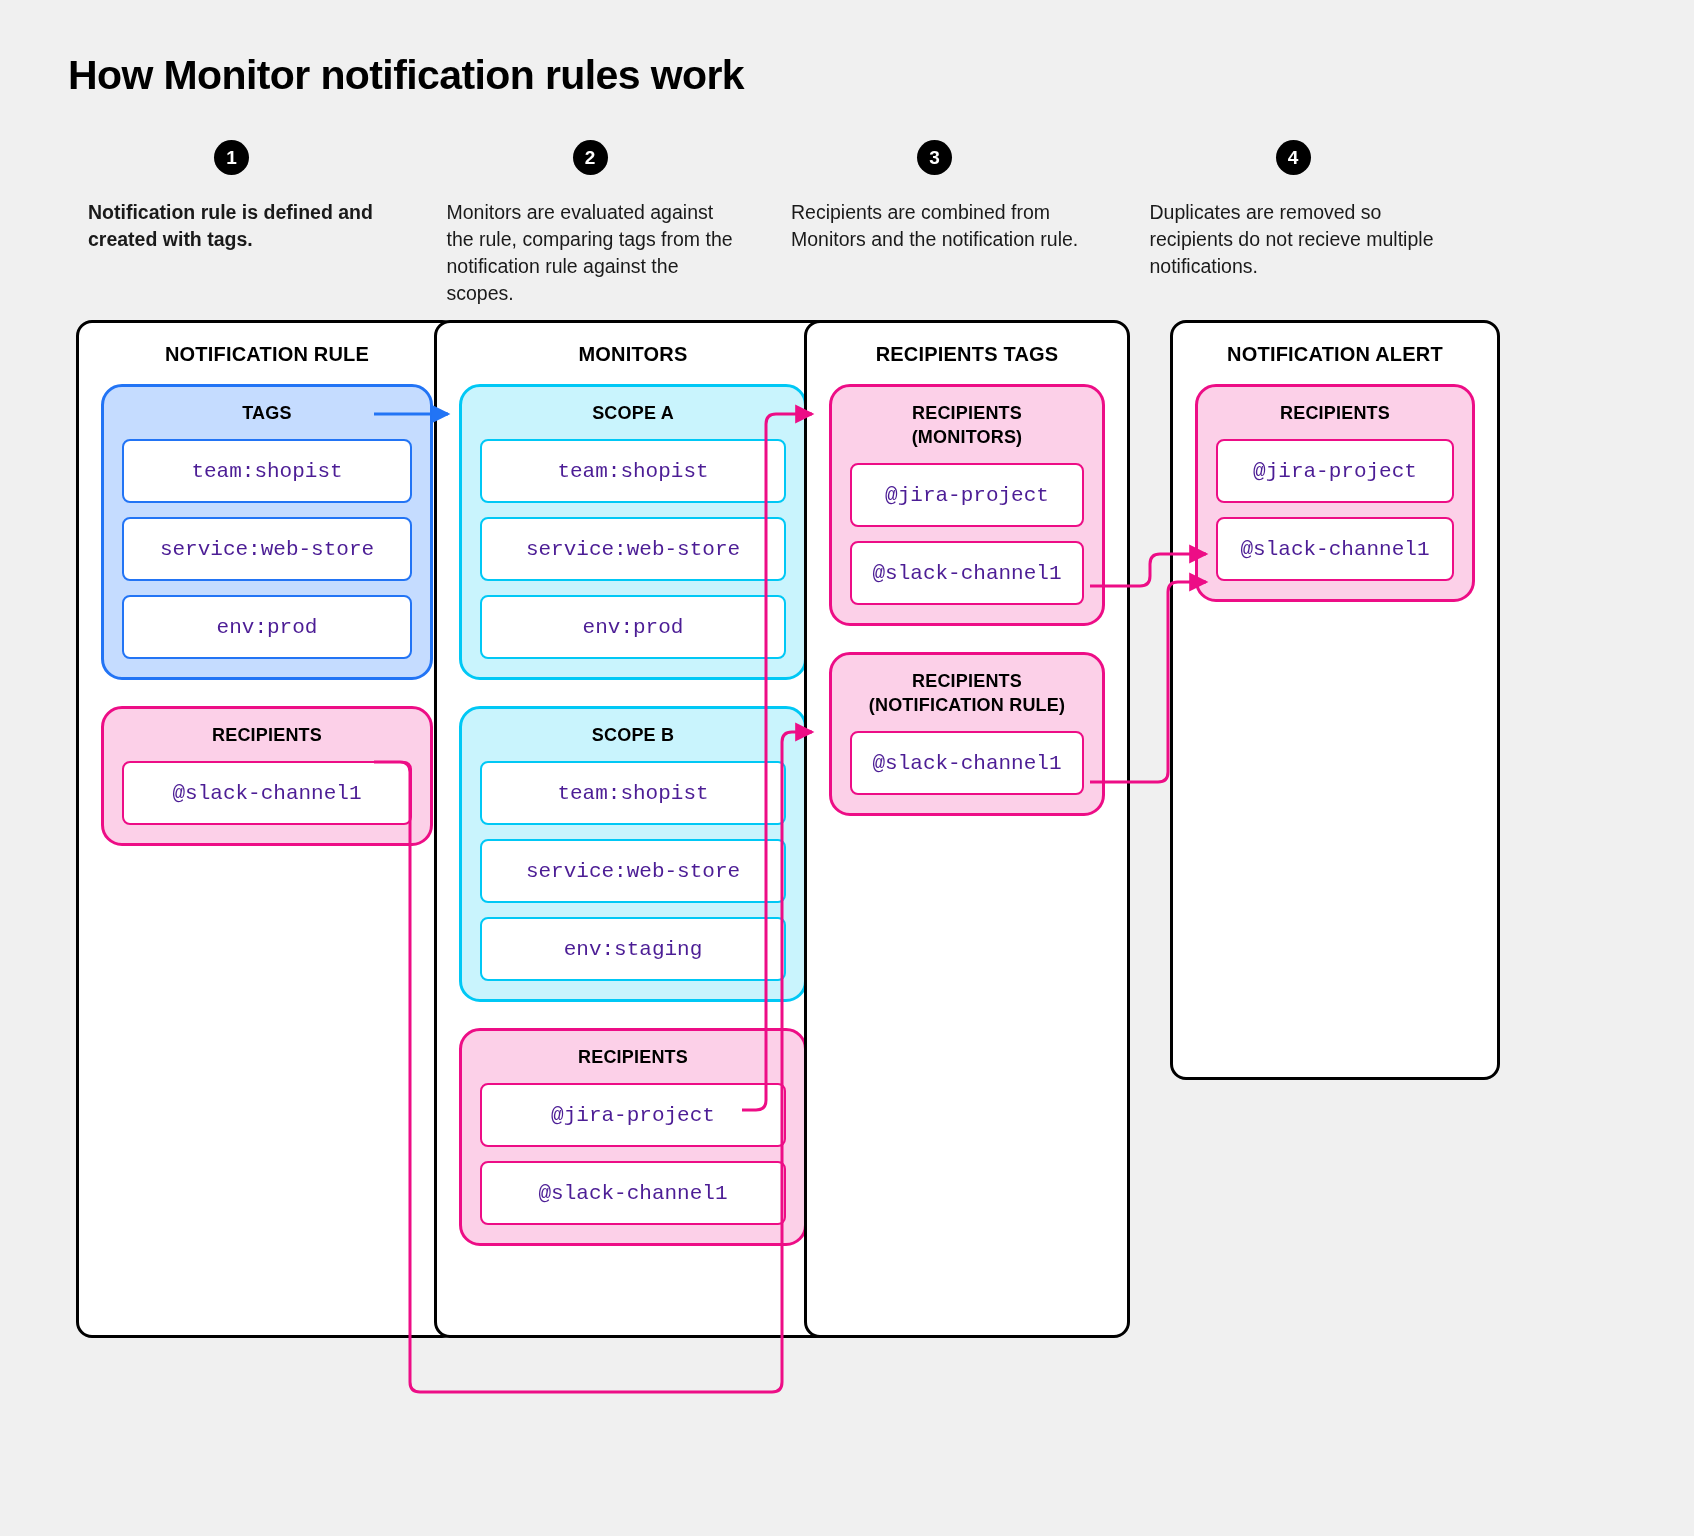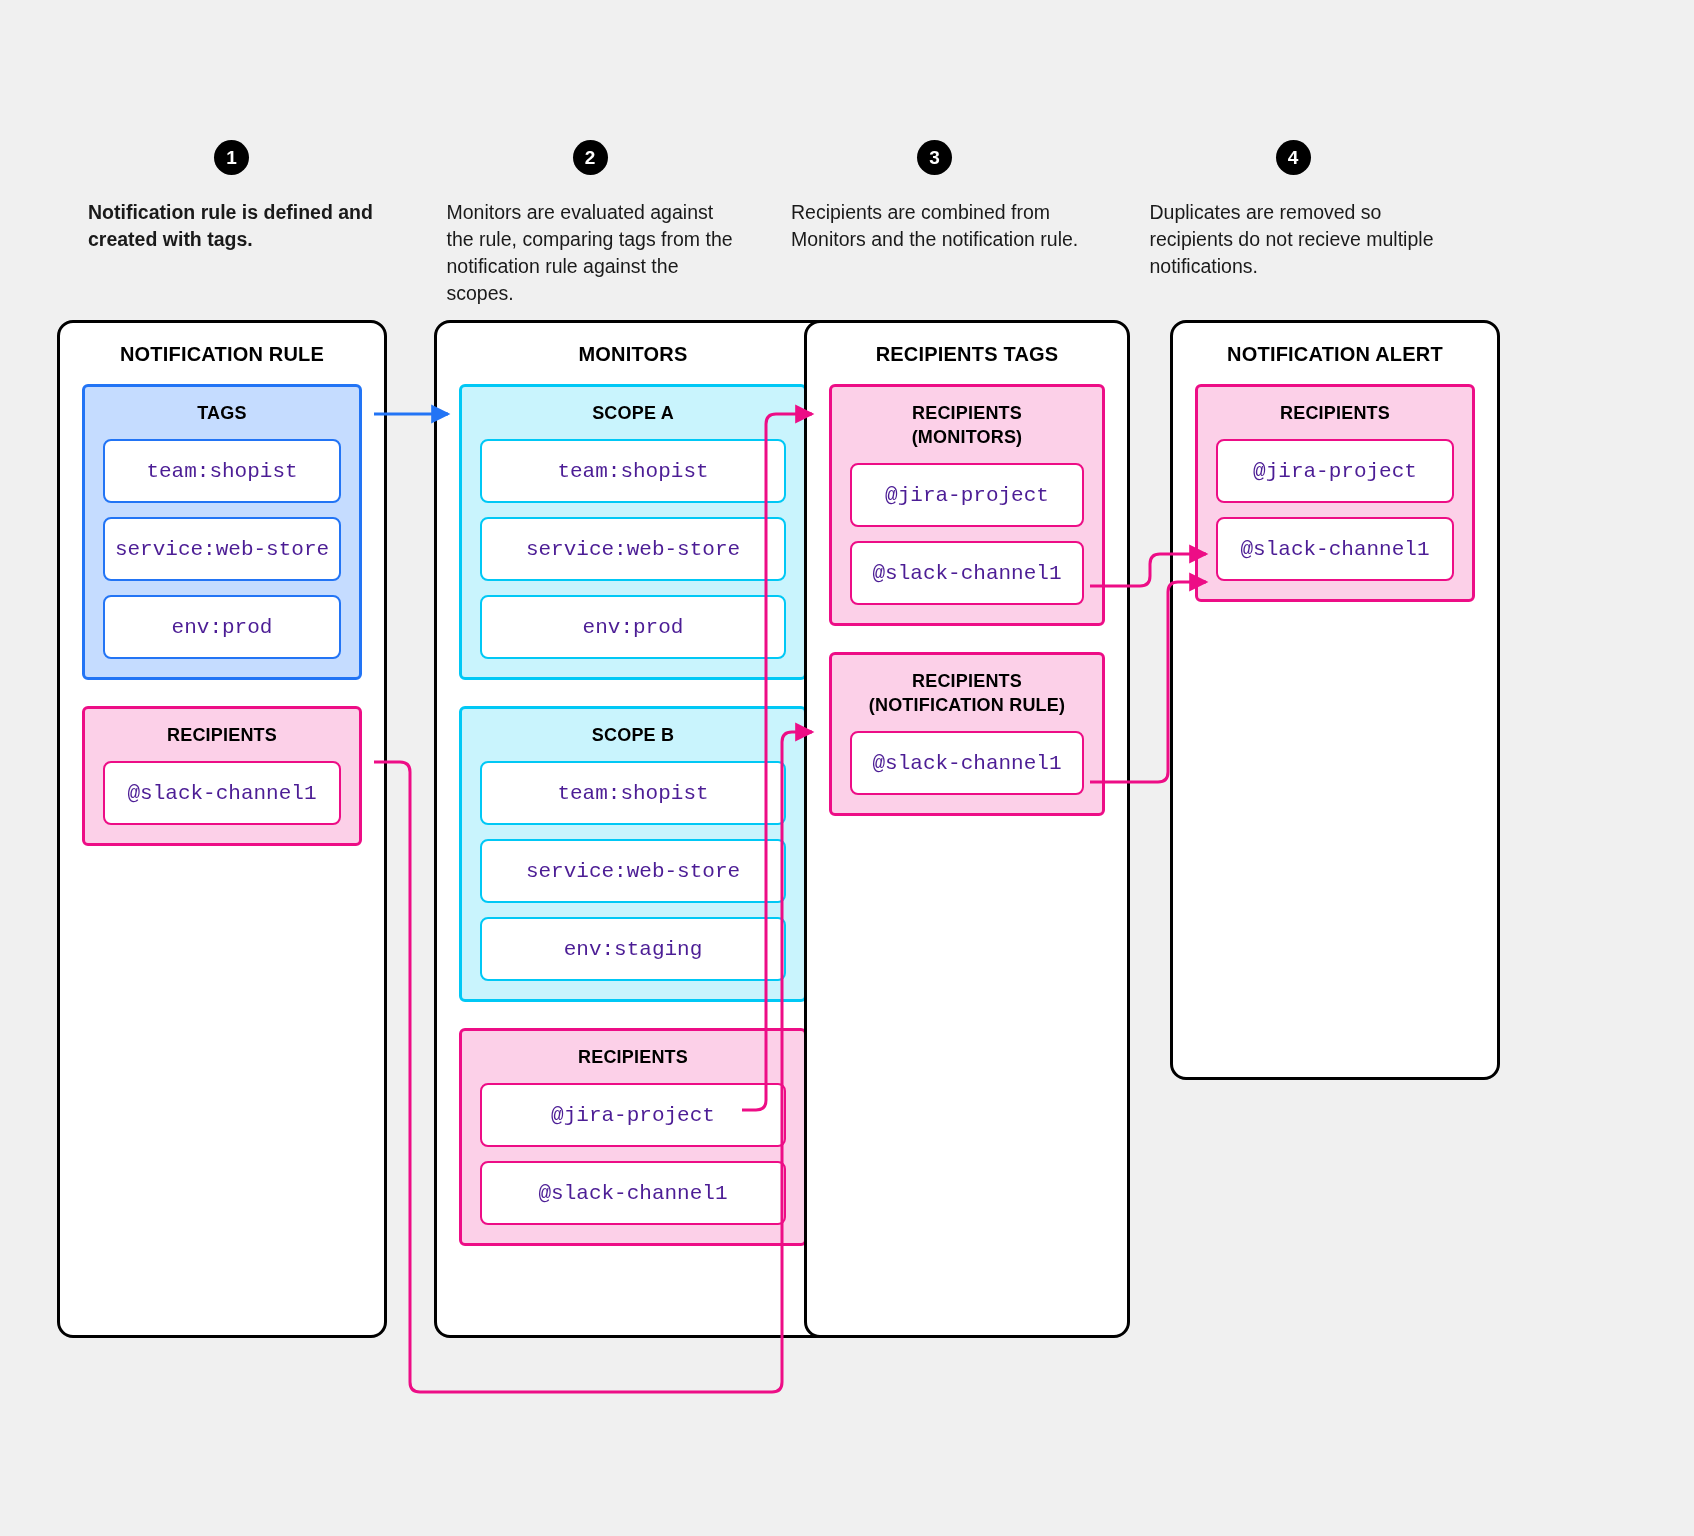--- a/index.html
+++ b/index.html
@@ -41,35 +41,35 @@
   .step:nth-child(3) .step-text { padding-left: 8px; }
   .step:nth-child(4) .step-text { padding-left: 8px; }
 
   
   .col {
     position: absolute; top: 320px;
     background: #ffffff;
     border: 3px solid #000;
     border-radius: 16px;
   }
-  #col-1 { left: 57px;   width: 330px; height: 1018px; }
+  #col-1 { left: 76px;   width: 382px; height: 1018px; }
   #col-2 { left: 434px;  width: 398px; height: 1018px; }
   #col-3 { left: 804px;  width: 326px; height: 1018px; }
   #col-4 { left: 1170px; width: 330px; height: 760px; }
 
   .col-title {
     text-align: center; font-size: 20px; font-weight: bold;
     color: #000; letter-spacing: 0.2px;
     margin-top: 20px; margin-bottom: 18px;
   }
 
   
   .group {
     margin: 0 22px 0 22px;
-    border-radius: 6px;
+    border-radius: 21px;
     padding: 14px 18px 18px 18px;
   }
   .group + .group { margin-top: 26px; }
   .group-title {
     text-align: center; font-size: 18px; font-weight: bold;
     color: #000; margin-bottom: 14px; letter-spacing: 0.2px;
     line-height: 24px;
   }
   .group.blue  { background: #c5dcff; border: 3px solid #2274f5; }
   .group.cyan  { background: #c9f4fd; border: 3px solid #00c8f5; }
@@ -91,20 +91,21 @@
   .group.pink-l .chip { border: 2.5px solid #ed0d86; }
 
   
   #wires { position: absolute; left: 0; top: 0; width: 1694px; height: 1536px; pointer-events: none; }
 </style>
 </head>
 <body>
 
 <div id="root">
 
+  <h1 class="title">How Monitor notification rules work</h1>
 
   <div class="steps">
     <div class="step">
       <div class="step-badge">1</div>
       <div class="step-text">Notification rule is defined and created with tags.</div>
     </div>
     <div class="step">
       <div class="step-badge">2</div>
       <div class="step-text">Monitors are evaluated against the rule, comparing tags from the notification rule against the scopes.</div>
     </div>

